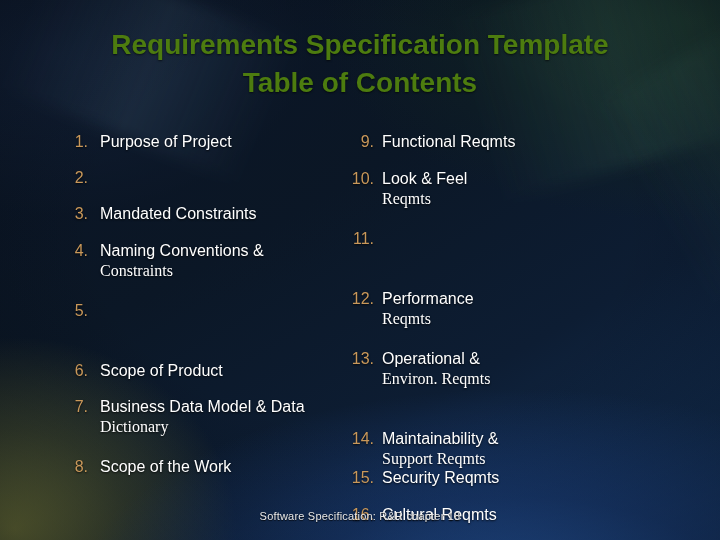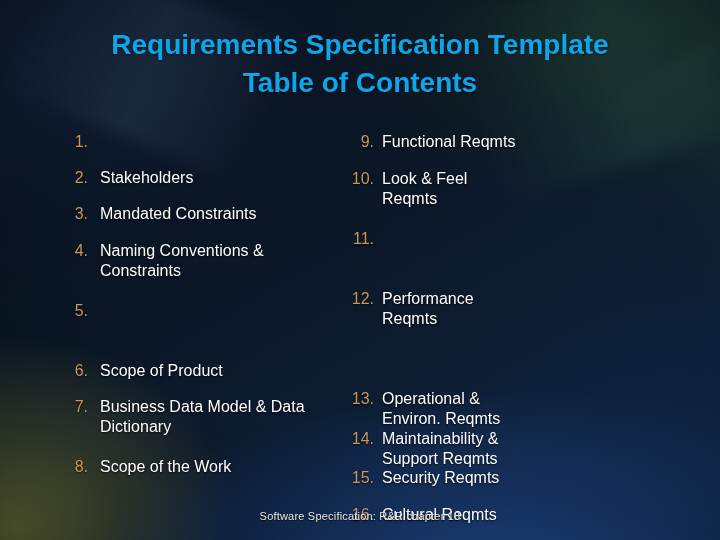--- a/index.html
+++ b/index.html
@@ -61,21 +61,21 @@
   .wisp.w3 { width: 200px; height: 230px; left: 640px; top: 40px; transform: rotate(-30deg);
              background: linear-gradient(90deg, rgba(80,140,110,0.0), rgba(88,150,118,0.10), rgba(80,140,110,0.0)); }
 
   
   #title-block {
     position: absolute;
     left: 0;
     top: 26px;
     width: 720px;
     text-align: center;
-    color: #0ea5e9;
+    color: #4d7c0f;
     font-size: 28px;
     font-weight: bold;
     line-height: 38px;
     letter-spacing: 0px;
     text-shadow: 0 1px 2px rgba(0,0,0,0.6);
     z-index: 5;
   }
   #title-block .tline { display: block; }
 
   
@@ -92,21 +92,21 @@
     position: absolute;
     display: inline-block;
     text-align: right;
     color: #C9985A;
     font-size: 16px;
   }
   .item .txt {
     display: block;
     white-space: normal;
   }
-  .item .txt .l2 { display: block; }
+  .item .txt .l2 { display: block; font-family: Liberation Serif, serif; }
 
   
   .col-left .num { left: 0; width: 26px; }
   .col-left .txt { margin-left: 38px; }
   
   .col-right .num { left: 0; width: 34px; }
   .col-right .txt { margin-left: 42px; }
 
   
   #footer {
@@ -138,28 +138,28 @@
   <div class="arc a4"></div>
   <div class="bg-vignette"></div>
 
   <div id="title-block">
     <span class="tline">Requirements Specification Template</span>
     <span class="tline">Table of Contents</span>
   </div>
 
   <div class="item col-left" style="left:62px; top:132px; width:250px;">
     <span class="num">1.</span>
+    <span class="txt">
+      <span>Purpose of Project</span>
+      
+    </span>
   </div>
 
   <div class="item col-left" style="left:62px; top:168px; width:250px;">
     <span class="num">2.</span>
-    <span class="txt">
-      <span>Stakeholders</span>
-      
-    </span>
   </div>
 
   <div class="item col-left" style="left:62px; top:204px; width:260px;">
     <span class="num">3.</span>
     <span class="txt">
       <span>Mandated Constraints</span>
       
     </span>
   </div>
 
@@ -220,21 +220,21 @@
   </div>
 
   <div class="item col-right" style="left:340px; top:289px; width:280px;">
     <span class="num">12.</span>
     <span class="txt">
       <span>Performance</span>
       <span class="l2">Reqmts</span>
     </span>
   </div>
 
-  <div class="item col-right" style="left:340px; top:349px; width:280px;margin-top:40px;">
+  <div class="item col-right" style="left:340px; top:349px; width:280px;">
     <span class="num">13.</span>
     <span class="txt">
       <span>Operational &amp;</span>
       <span class="l2">Environ. Reqmts</span>
     </span>
   </div>
 
   <div class="item col-right" style="left:340px; top:429px; width:280px;">
     <span class="num">14.</span>
     <span class="txt">

